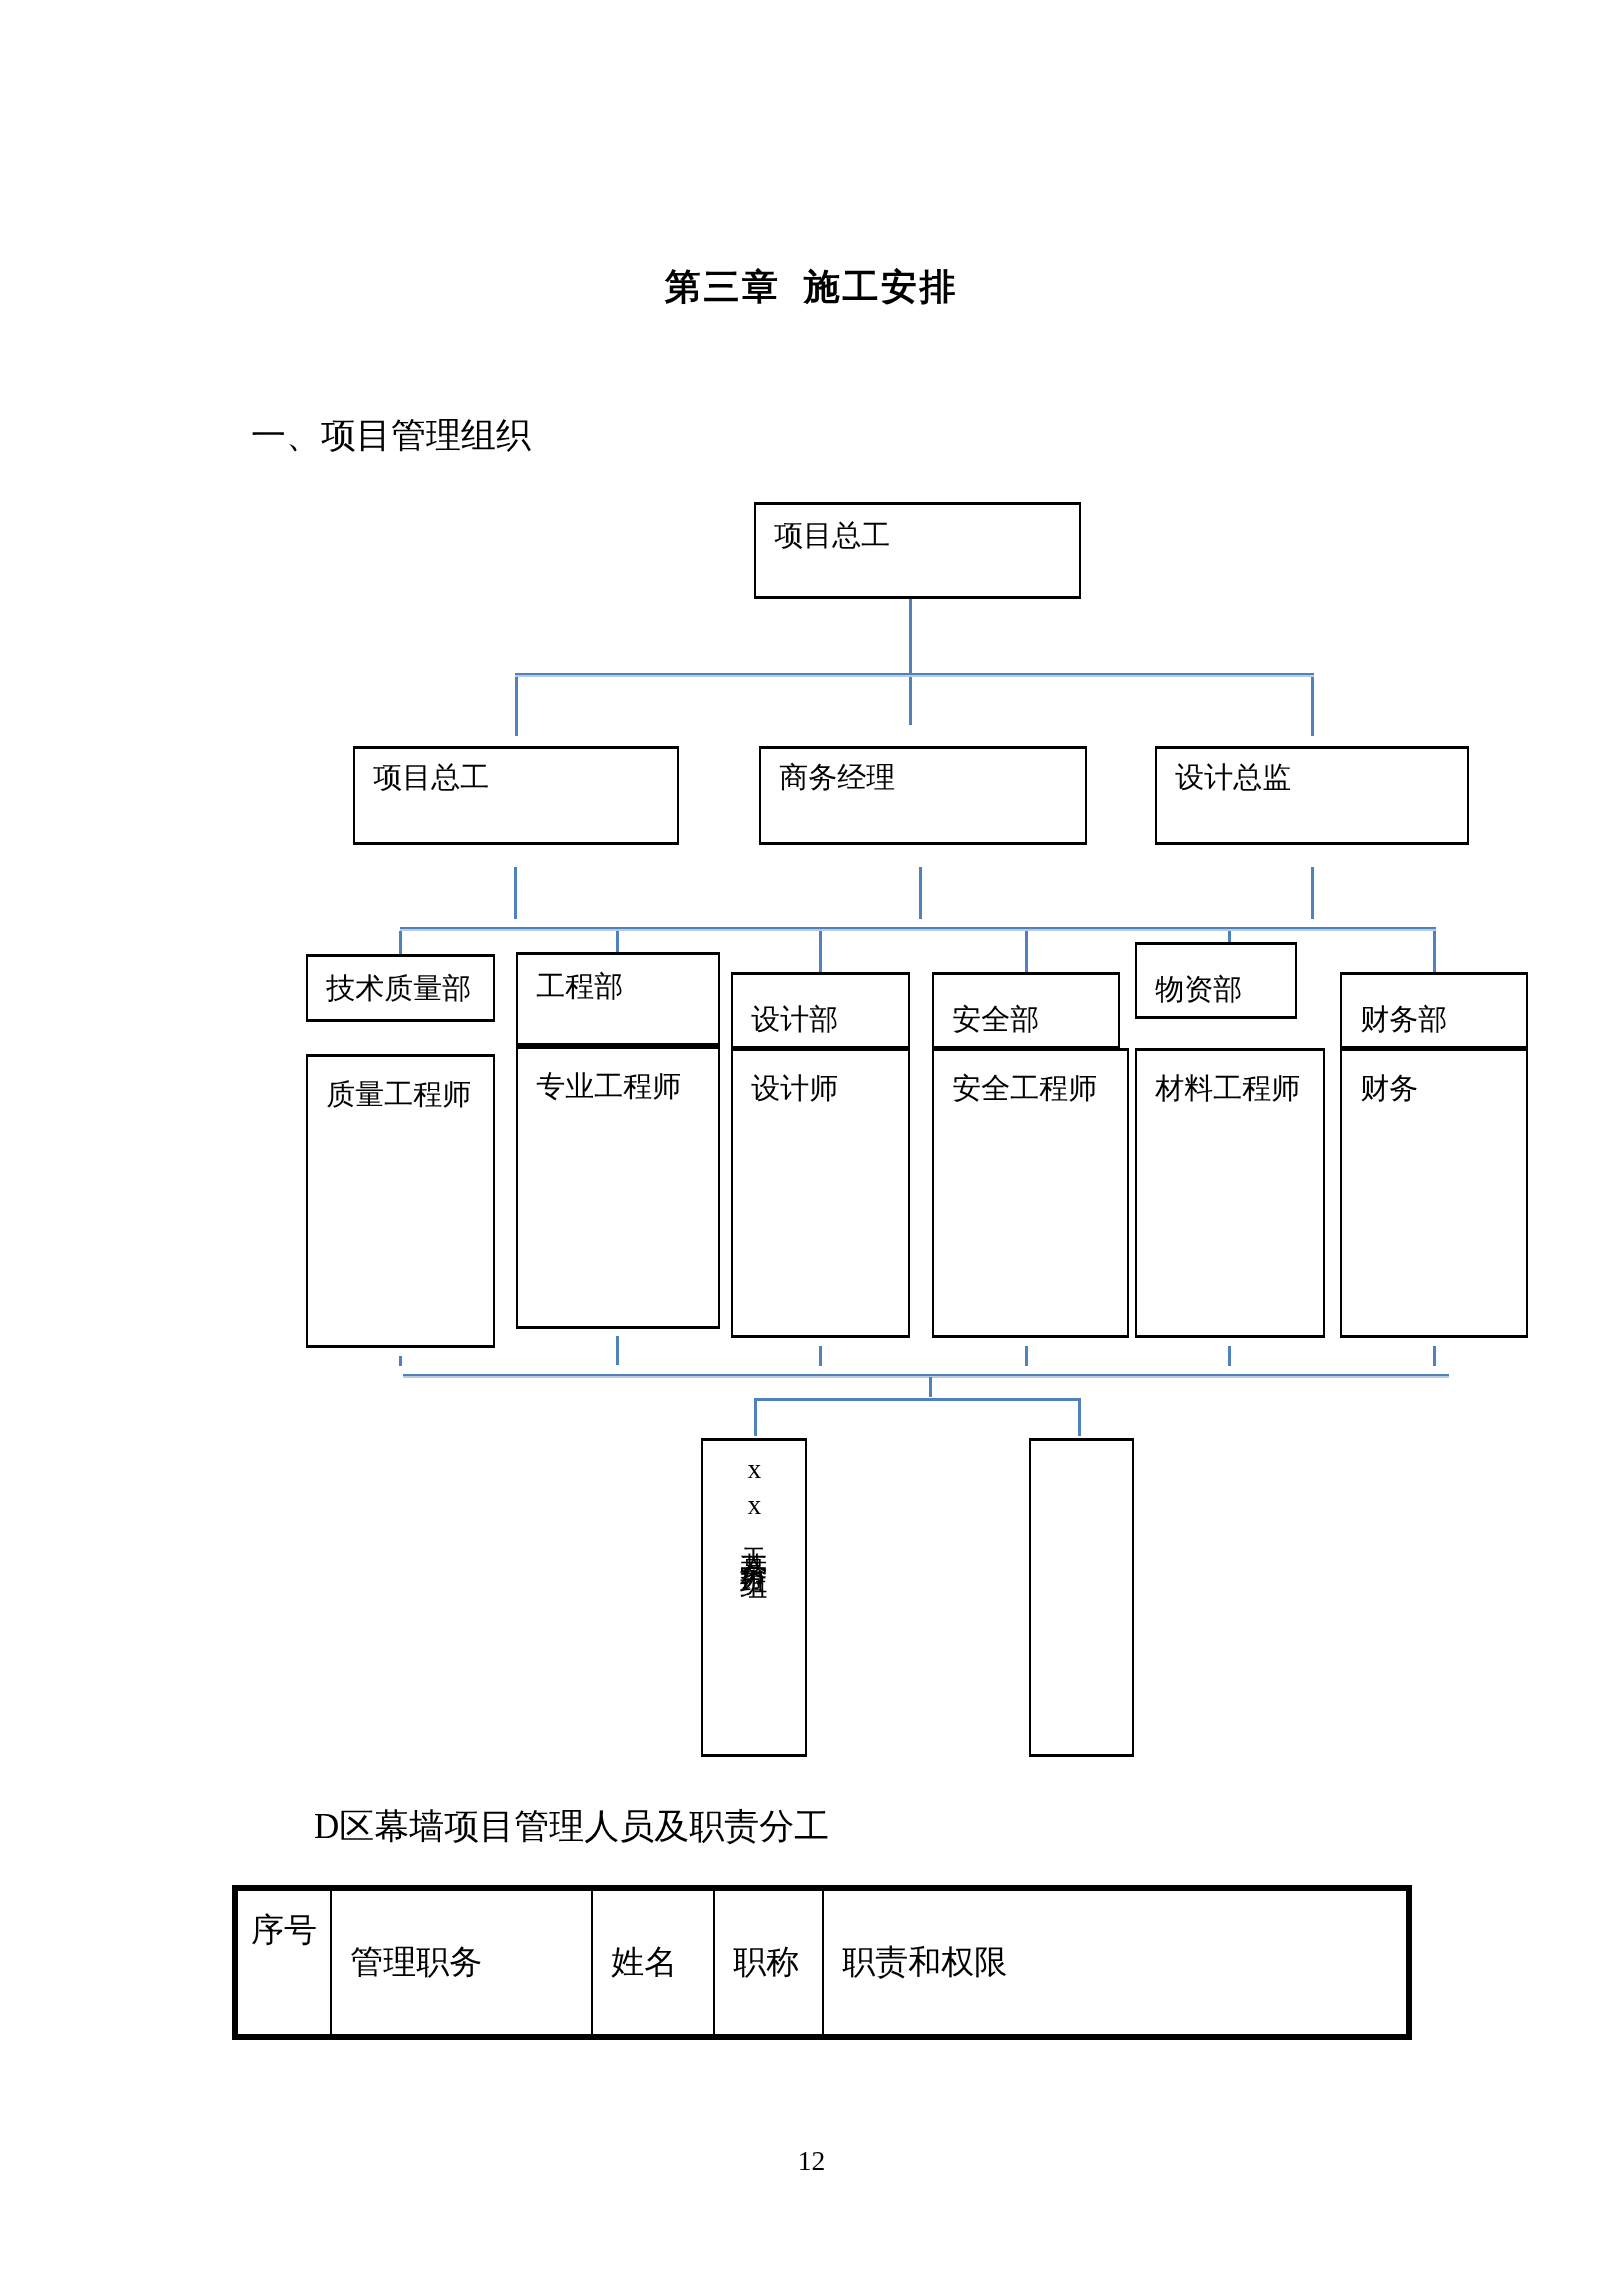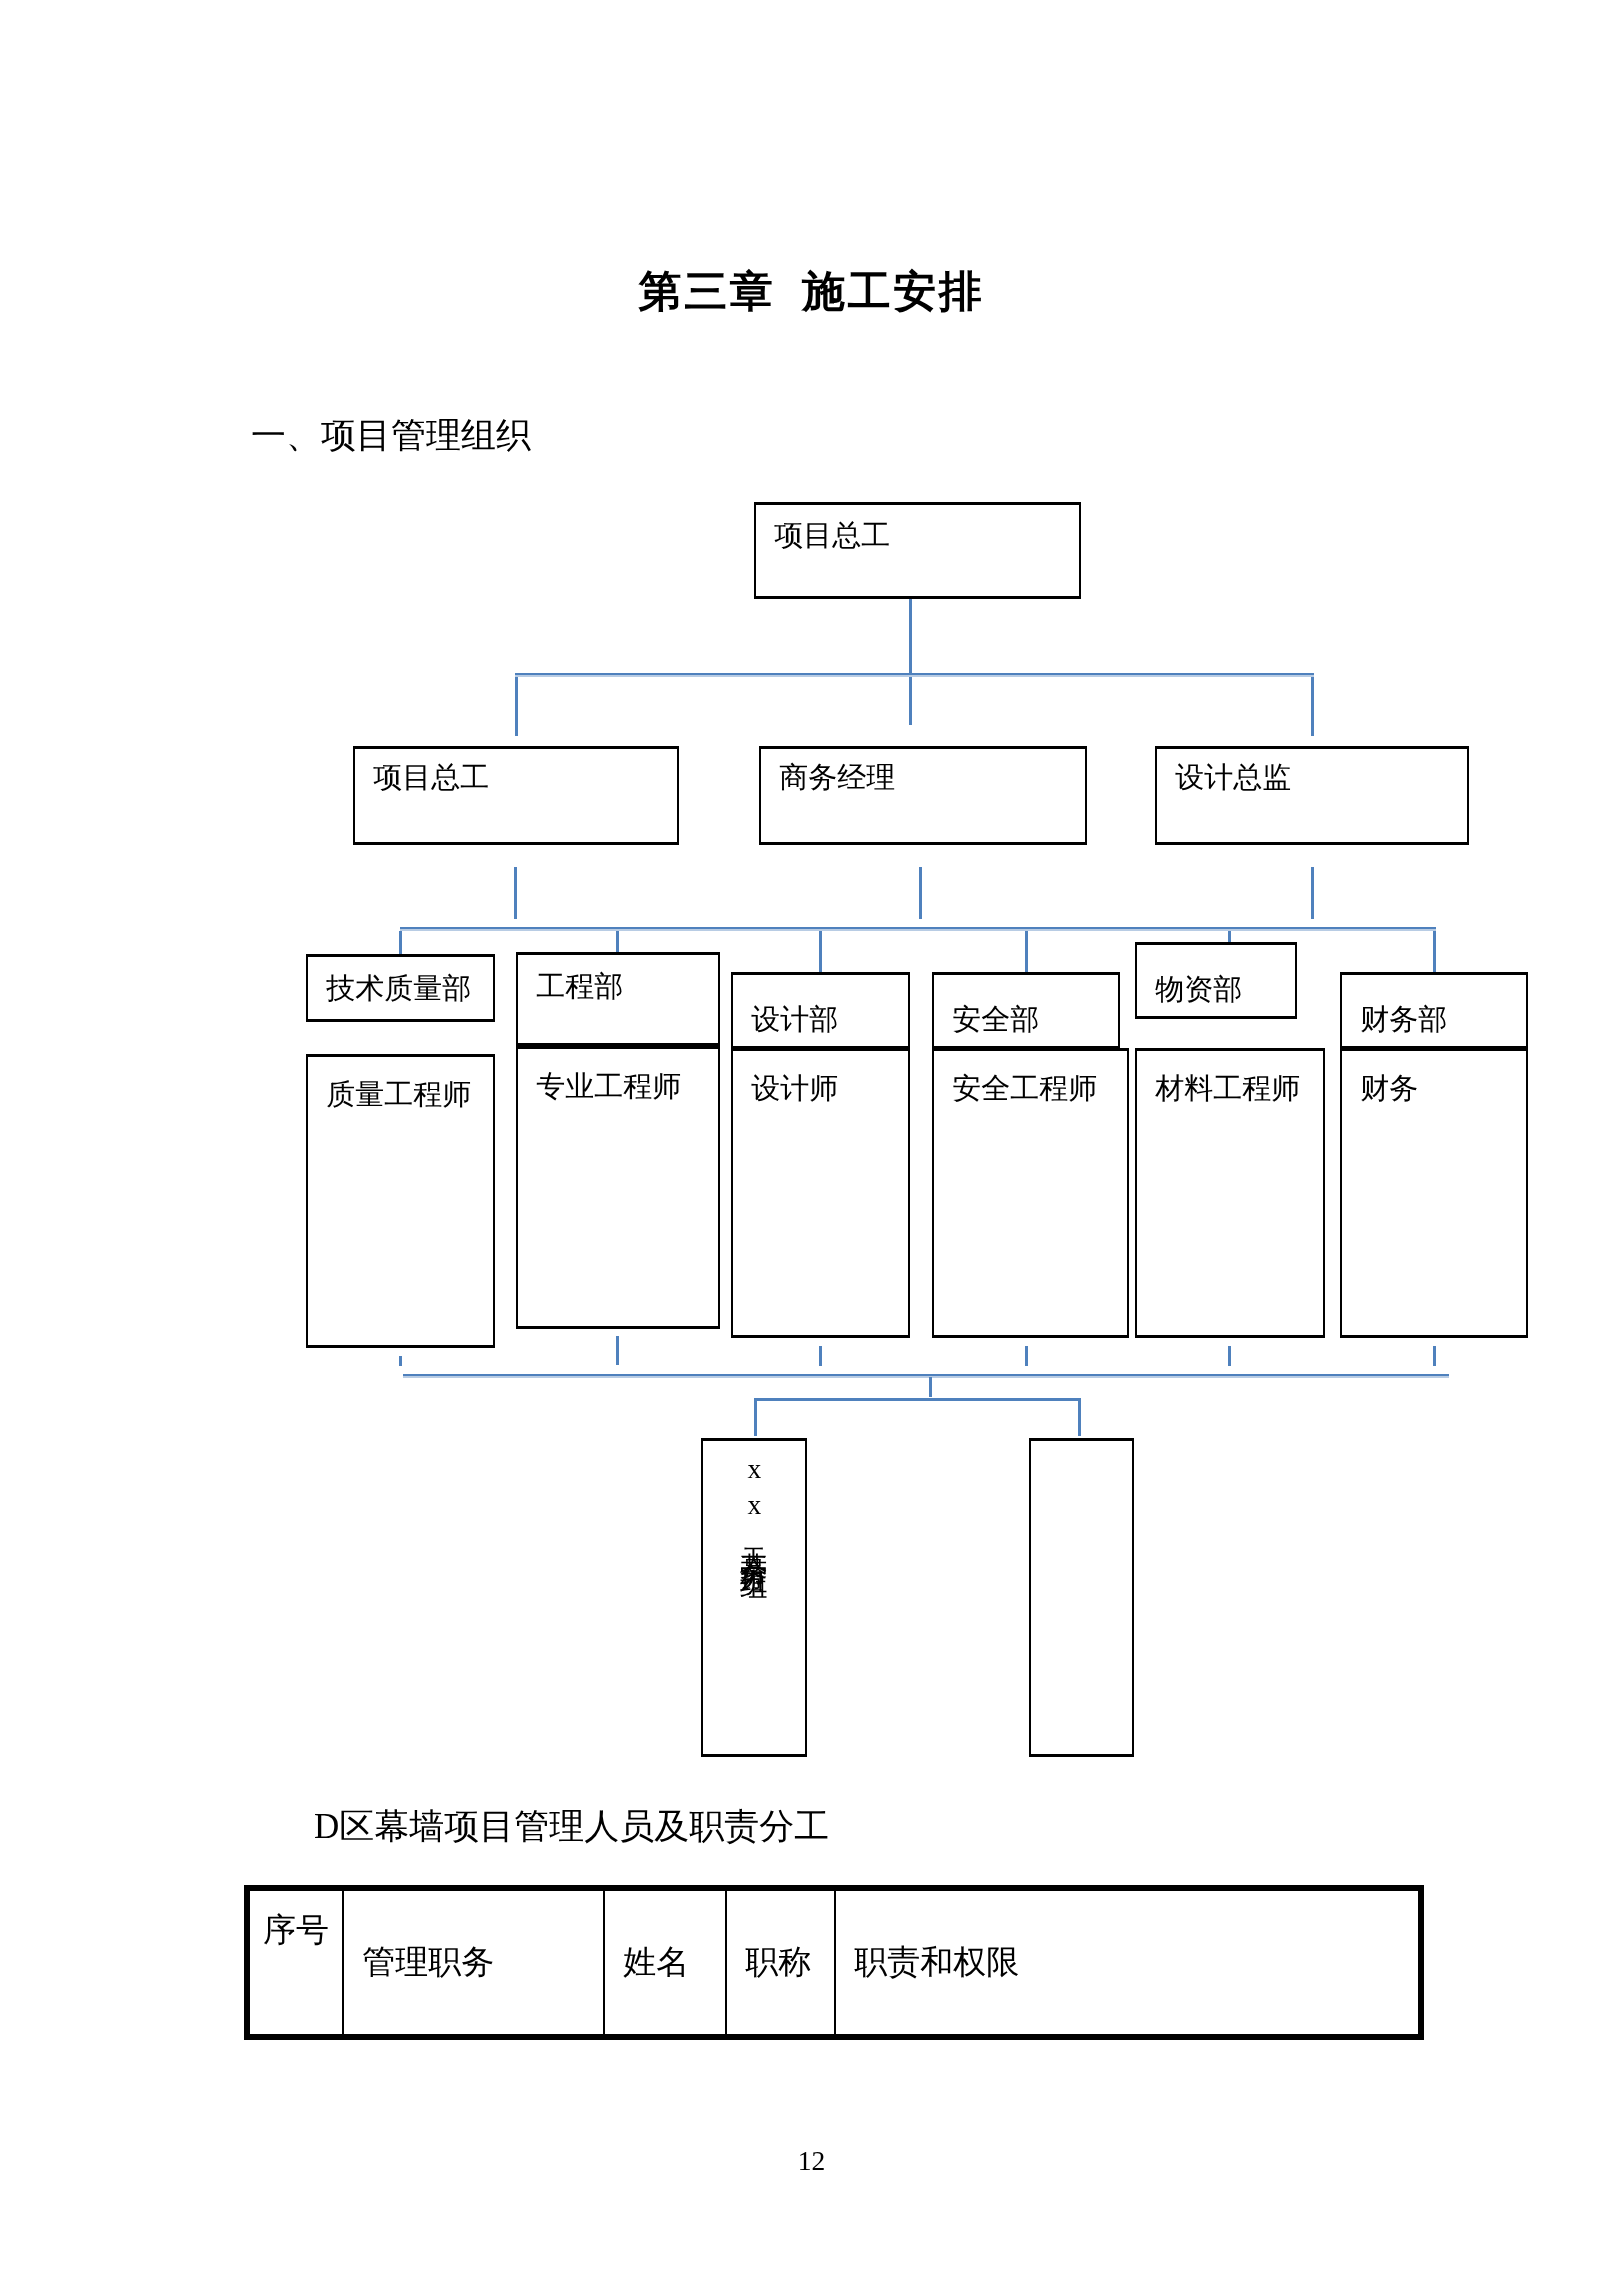--- a/index.html
+++ b/index.html
@@ -7,21 +7,21 @@
   html,body { margin:0; padding:0; background:#fff; }
   body {
     width:1623px; height:2295px; position:relative;
     font-family:"Liberation Serif","DejaVu Serif",serif;
     color:var(--ink);
   }
   .abs { position:absolute; }
   
   .doc-title {
     left:0; right:0; top:263px; text-align:center;
-    font-size:43px; font-weight:bold; letter-spacing:2.6px; white-space:pre;
+    font-size:36px; font-weight:bold; letter-spacing:2.6px; white-space:pre;
   }
   .section-heading { left:251px; top:412px; font-size:35px; }
   .caption { left:314px; top:1803px; font-size:35px; }
   .page-number { left:0; right:0; top:2145px; text-align:center; font-size:27.5px; }
   
   .box {
     position:absolute; background:#fff;
     border:2.6px solid #000; border-top-width:3.9px; border-bottom-width:3.9px;
     font-size:29px; line-height:38px; overflow:hidden;
   }
@@ -43,21 +43,21 @@
   
   .mgmt-table {
     position:absolute; left:232px; top:1885px; width:1174px; height:155px;
     border-collapse:collapse; table-layout:fixed;
     font-size:33px;
   }
   .mgmt-table td {
     border:2.6px solid #000; vertical-align:middle;
     padding:0 0 0 18.3px; overflow:hidden;
   }
-  .mgmt-table { border:6.5px solid #000;margin-left:12px; }
+  .mgmt-table { border:6.5px solid #000; }
   .mgmt-table td.seq {
     text-align:center; padding:3.9px 0; line-height:2.15; vertical-align:top;
   }
 </style>
 </head>
 <body>
 
 <div class="abs doc-title">第三章  施工安排</div>
 <div class="abs section-heading">一、项目管理组织</div>
 

